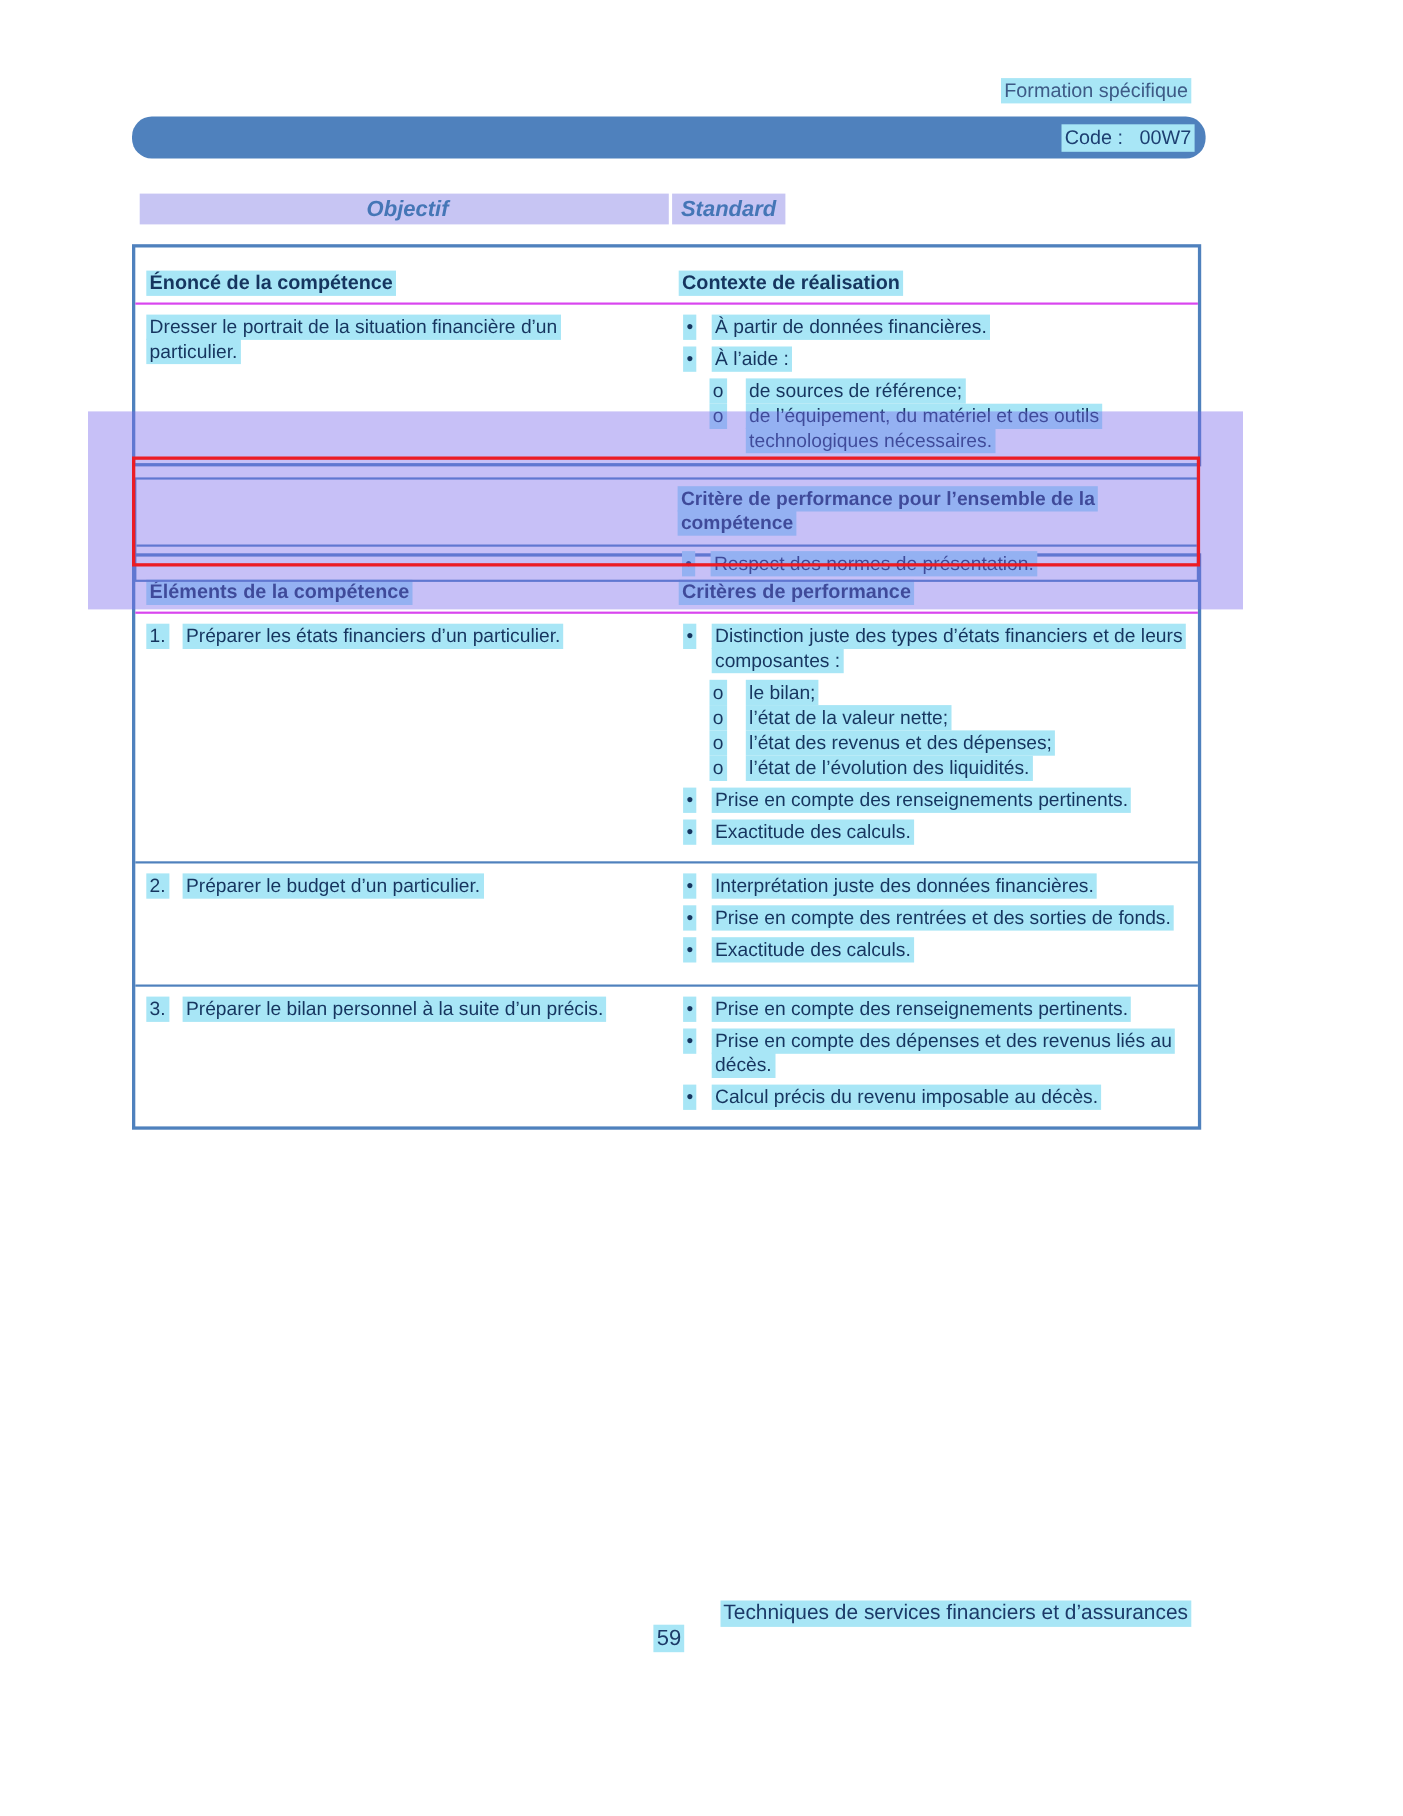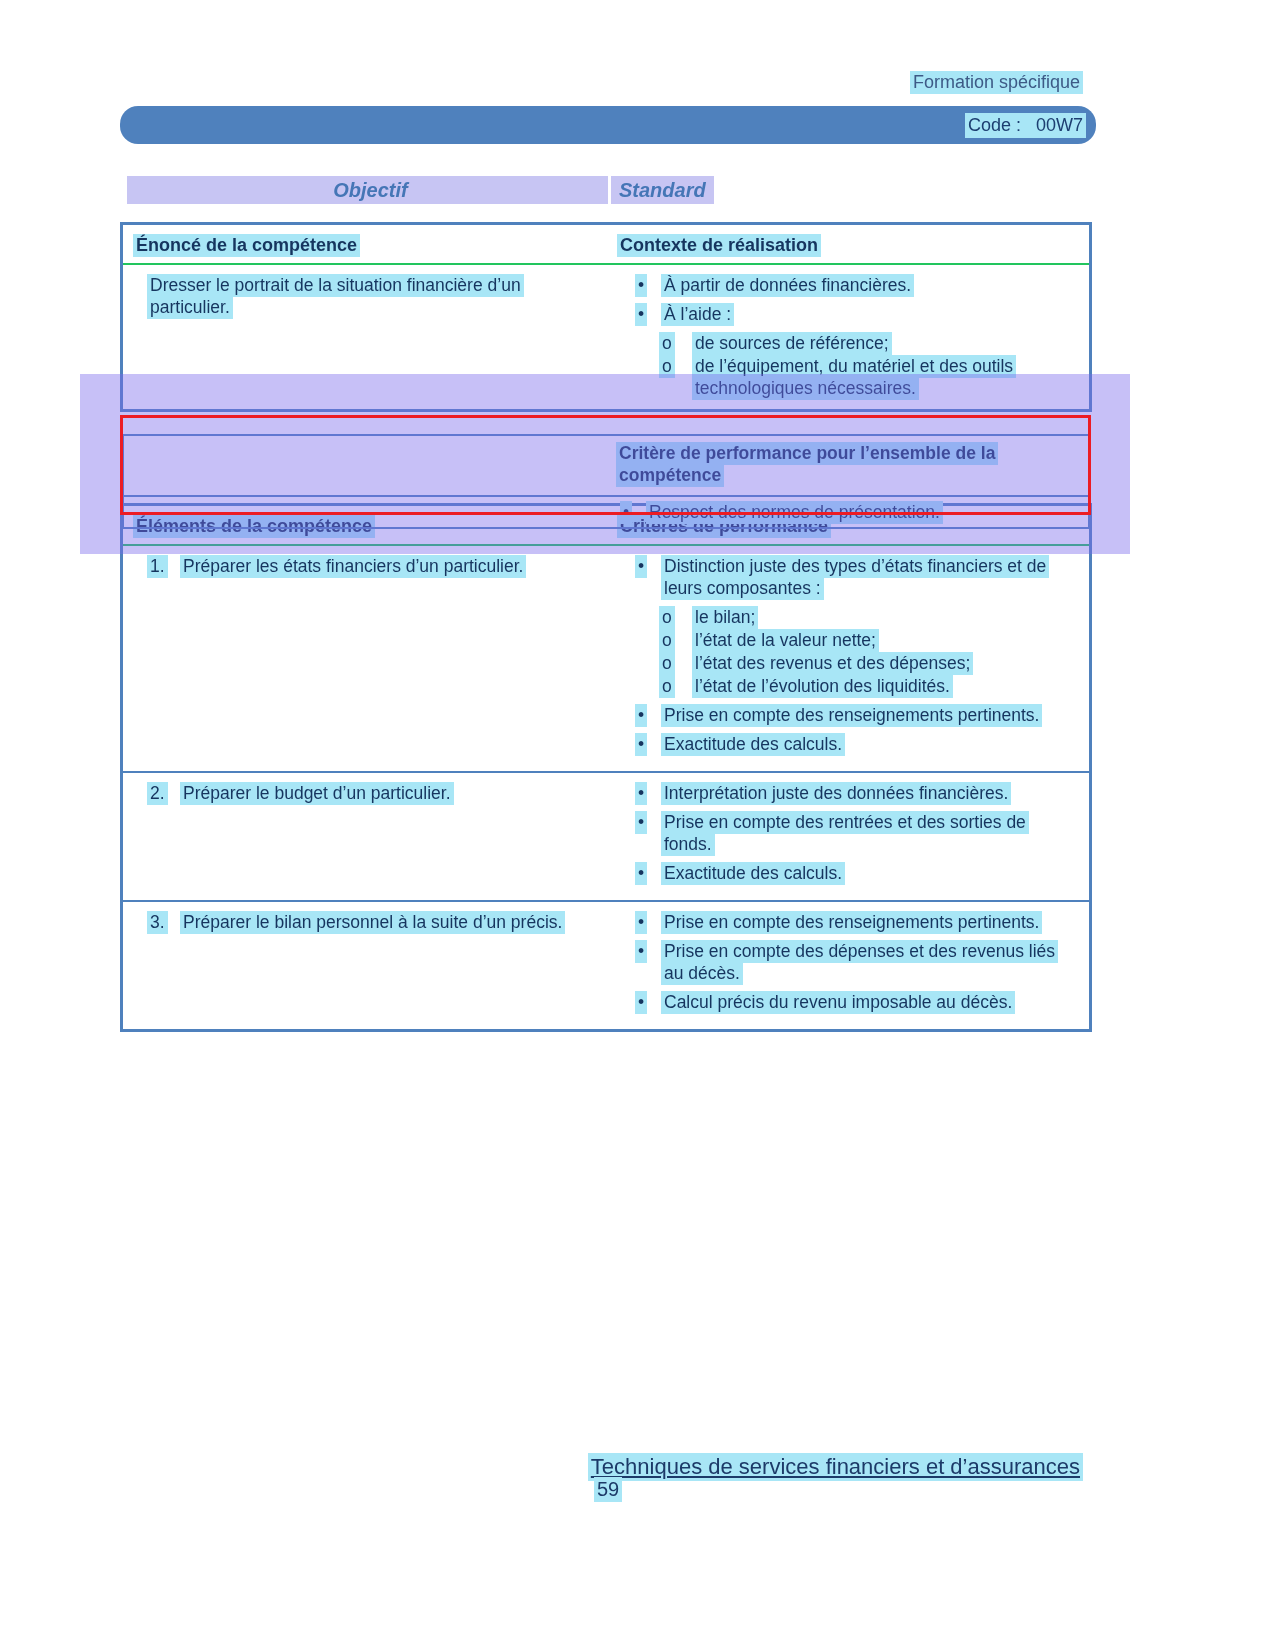--- a/index.html
+++ b/index.html
@@ -35,23 +35,23 @@
     position:absolute; left:611px; top:176px; height:28px;
     display:flex; align-items:center; padding:0 8px;
   }
   .heading-text { font-size:20px; font-weight:bold; font-style:italic; color:#4576b6; }
 
   
   .tbl { position:absolute; left:120px; width:972px; border:3px solid #4f81bd; background:transparent; }
   .tbl1 { top:222px; }
   .tbl2 { top:503px; }
   .trow { display:grid; grid-template-columns:484px 1fr; }
-  .thead { border-bottom:2px solid #22c55e; min-height:40px; }
+  .thead { border-bottom:2px solid #d946ef; min-height:40px;margin-top:12px; }
   .thead .cell { padding:9px 10px 6px 10px; font-weight:bold; font-size:18px; }
-  .cell { padding:9px 24px; }
+  .cell { padding:9px 10px; }
   .rowline { border-bottom:2px solid #4f81bd; }
   .r1 { min-height:207px; }
   .r2 { min-height:112px; }
   .r3 { min-height:112px; }
   .c1 { min-height:130px; }
 
   .stmt { display:inline-block; max-width:432px; }
   .num-row { display:flex; align-items:flex-start; }
   .num { width:33px; min-width:33px; }
 
@@ -79,21 +79,21 @@
   .overlay {
     position:absolute; left:80px; top:374px; width:1050px; height:180px;
     background:rgba(122,104,236,0.42); z-index:6; pointer-events:none;
   }
   .redbox {
     position:absolute; left:120px; top:415px; width:971px; height:100px;
     border:3px solid #ec1c24; z-index:7; pointer-events:none; background:transparent;
   }
 
   
-  .footer-title { position:absolute; top:1456px; right:192px; font-size:22px; color:#1c3a68;text-decoration:underline; }
+  .footer-title { position:absolute; top:1456px; right:192px; font-size:19px; color:#1c3a68; }
   .page-number { position:absolute; top:1478px; left:594px; font-size:20px; color:#1c3a68; }
 </style>
 </head>
 <body>
 
 <div class="page">
 
   <div class="doc-header">
     <span class="hl">Formation spécifique</span>
   </div>

